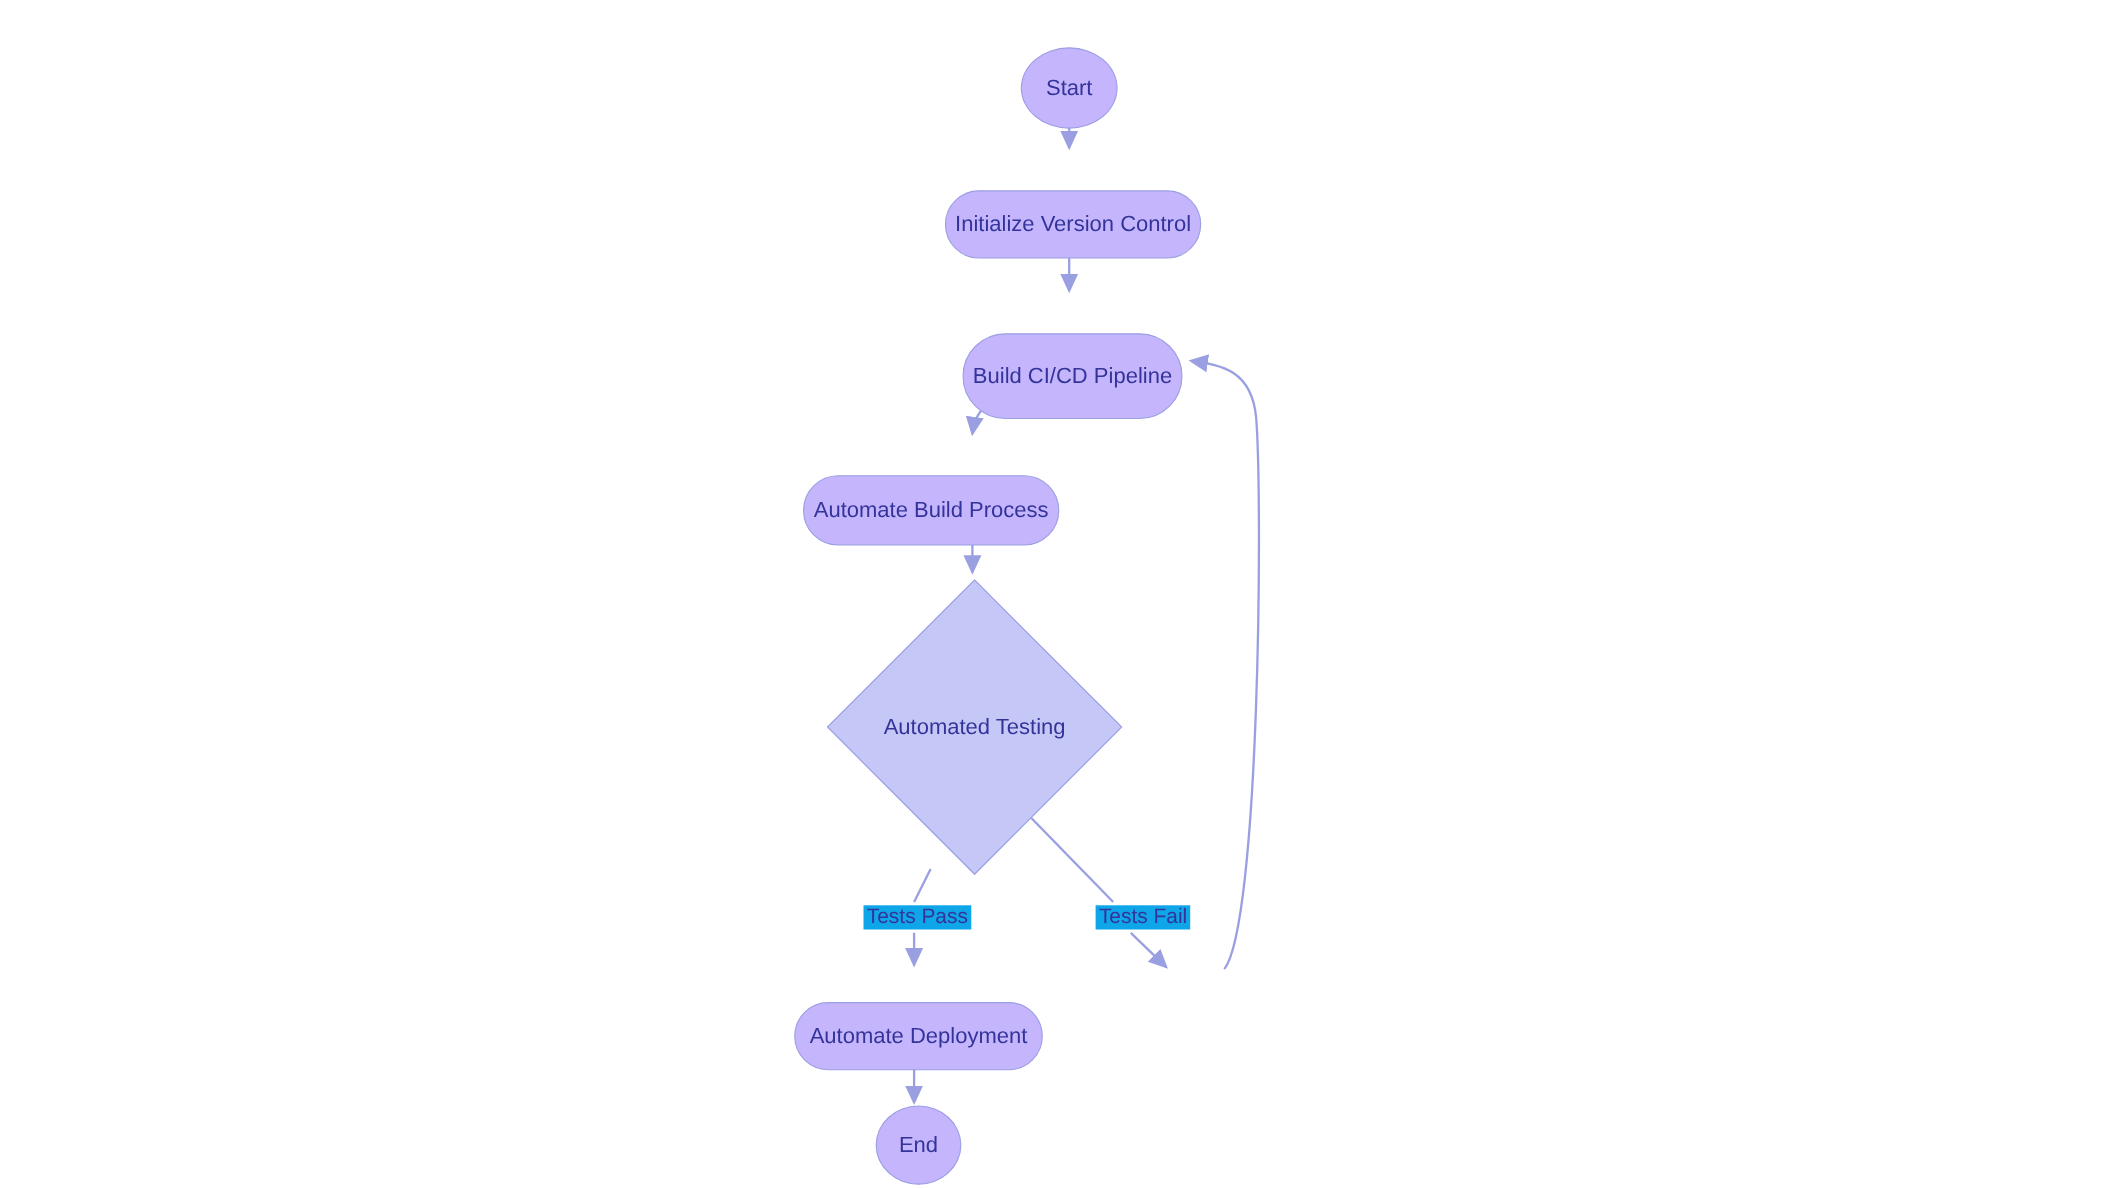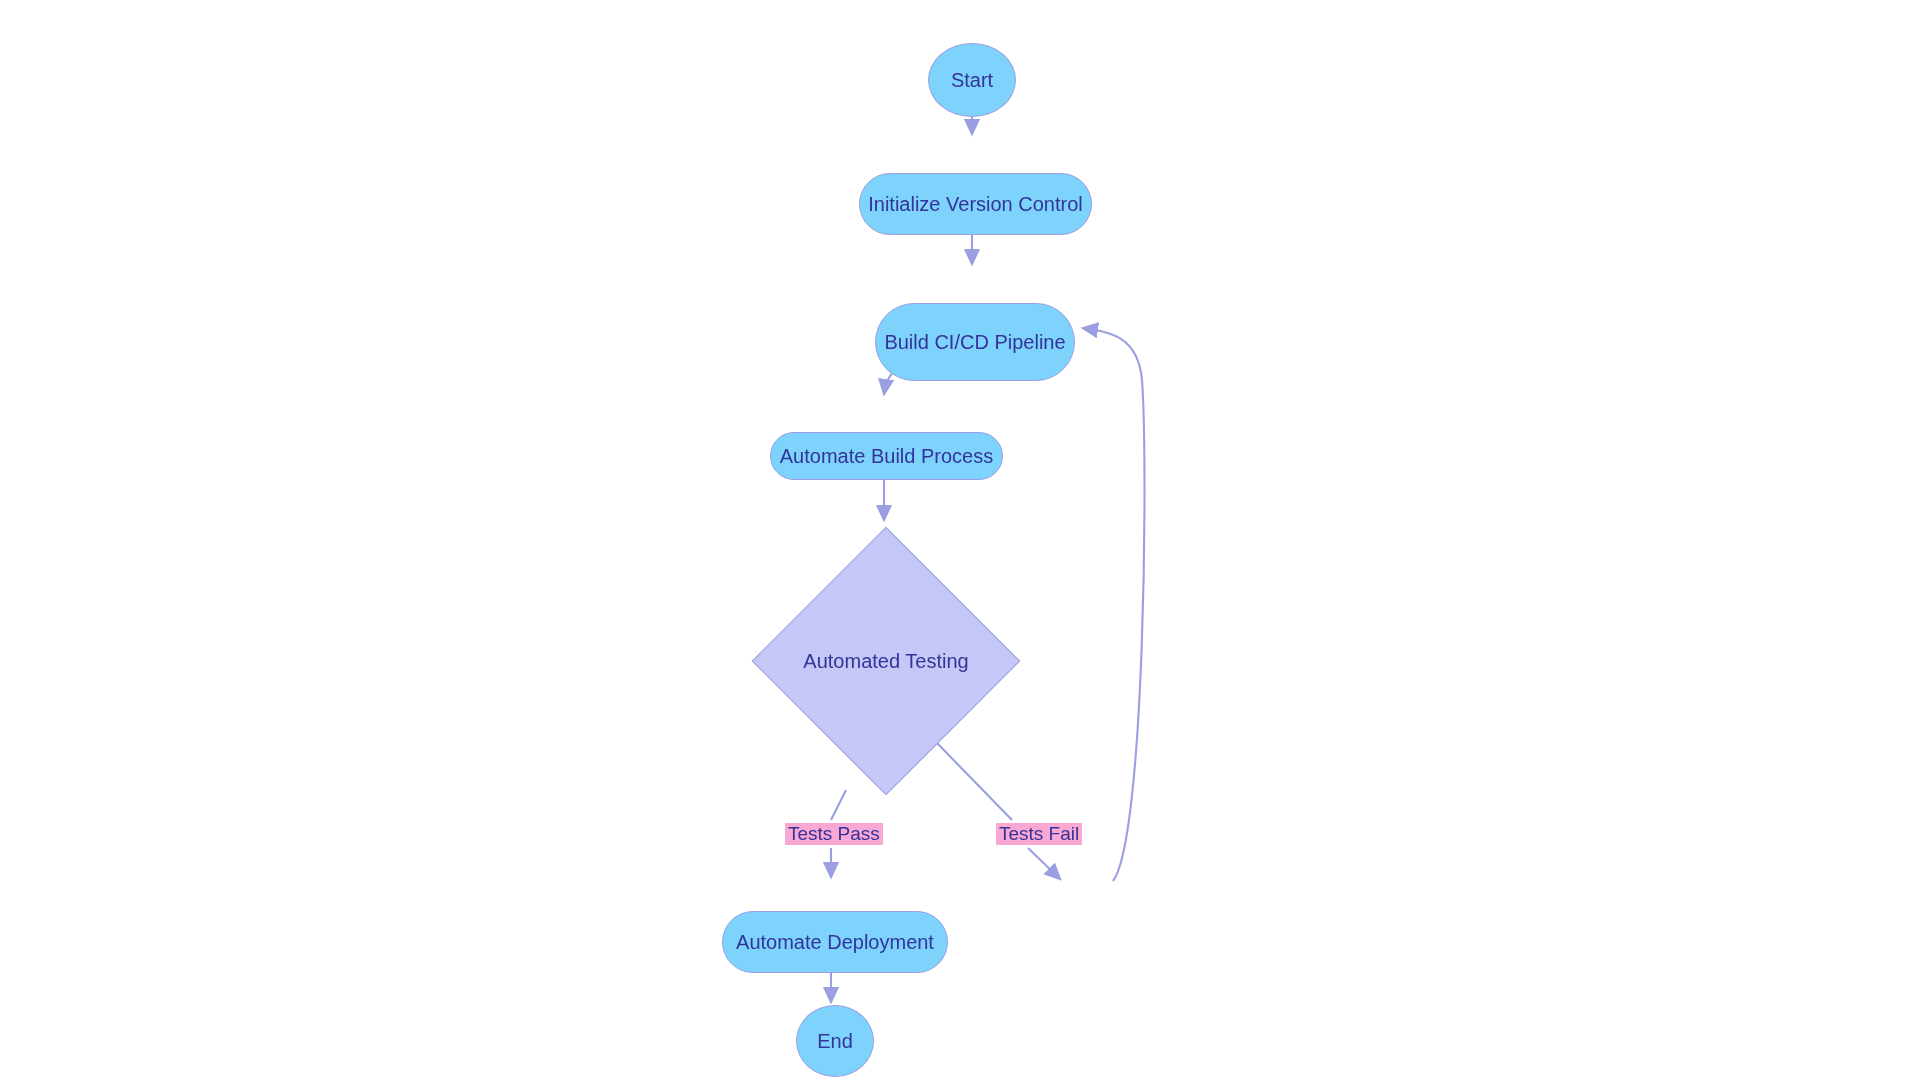--- a/index.html
+++ b/index.html
@@ -25,21 +25,21 @@
     top: 0;
     width: 1920px;
     height: 1080px;
   }
   .node {
     position: absolute;
     display: flex;
     align-items: center;
     justify-content: center;
     box-sizing: border-box;
-    background: #7dd3fc;
+    background: #c4b5fd;
     border: 1.3px solid #9a9fe2;
     color: #333399;
     text-align: center;
     line-height: 1.2;
     white-space: nowrap;
     z-index: 2;
   }
   .node.terminal {
     border-radius: 50%;
     font-size: 20px;
@@ -67,21 +67,21 @@
   .decision-label {
     position: relative;
     z-index: 1;
     color: #333399;
   }
   .edge-label {
     position: absolute;
     font-size: 19px;
     color: #333399;
     white-space: nowrap;
-    background: #f9a8d4;
+    background: #0ea5e9;
     padding: 0 3px;
     z-index: 3;
   }
 </style>
 </head>
 <body>
 
 <div id="canvas">
 
   <svg id="edges" viewBox="0 0 1920 1080" xmlns="http://www.w3.org/2000/svg">
@@ -113,21 +113,21 @@
   </div>
 
   <div class="node process" style="left:975px; top:173px; width:233px; height:62px; margin-left:-116px;justify-content:center;">
     <span>Initialize Version Control</span>
   </div>
 
   <div class="node process" style="left:975px; top:303px; width:200px; height:78px; margin-left:-100px;">
     <span>Build CI/CD Pipeline</span>
   </div>
 
-  <div class="node process" style="left:886px; top:432px; width:233px; height:48px; margin-left:-116px;">
+  <div class="node process" style="left:846px; top:432px; width:233px; height:64px; margin-left:-116px;">
     <span>Automate Build Process</span>
   </div>
 
   <div class="node decision" style="left:886px; top:661px; width:190px; height:190px; margin-left:-95px; margin-top:-95px;">
     <div class="diamond-shape"></div>
     <span class="decision-label">Automated Testing</span>
   </div>
 
   <div class="node process" style="left:835px; top:911px; width:226px; height:62px; margin-left:-113px;">
     <span>Automate Deployment</span>

